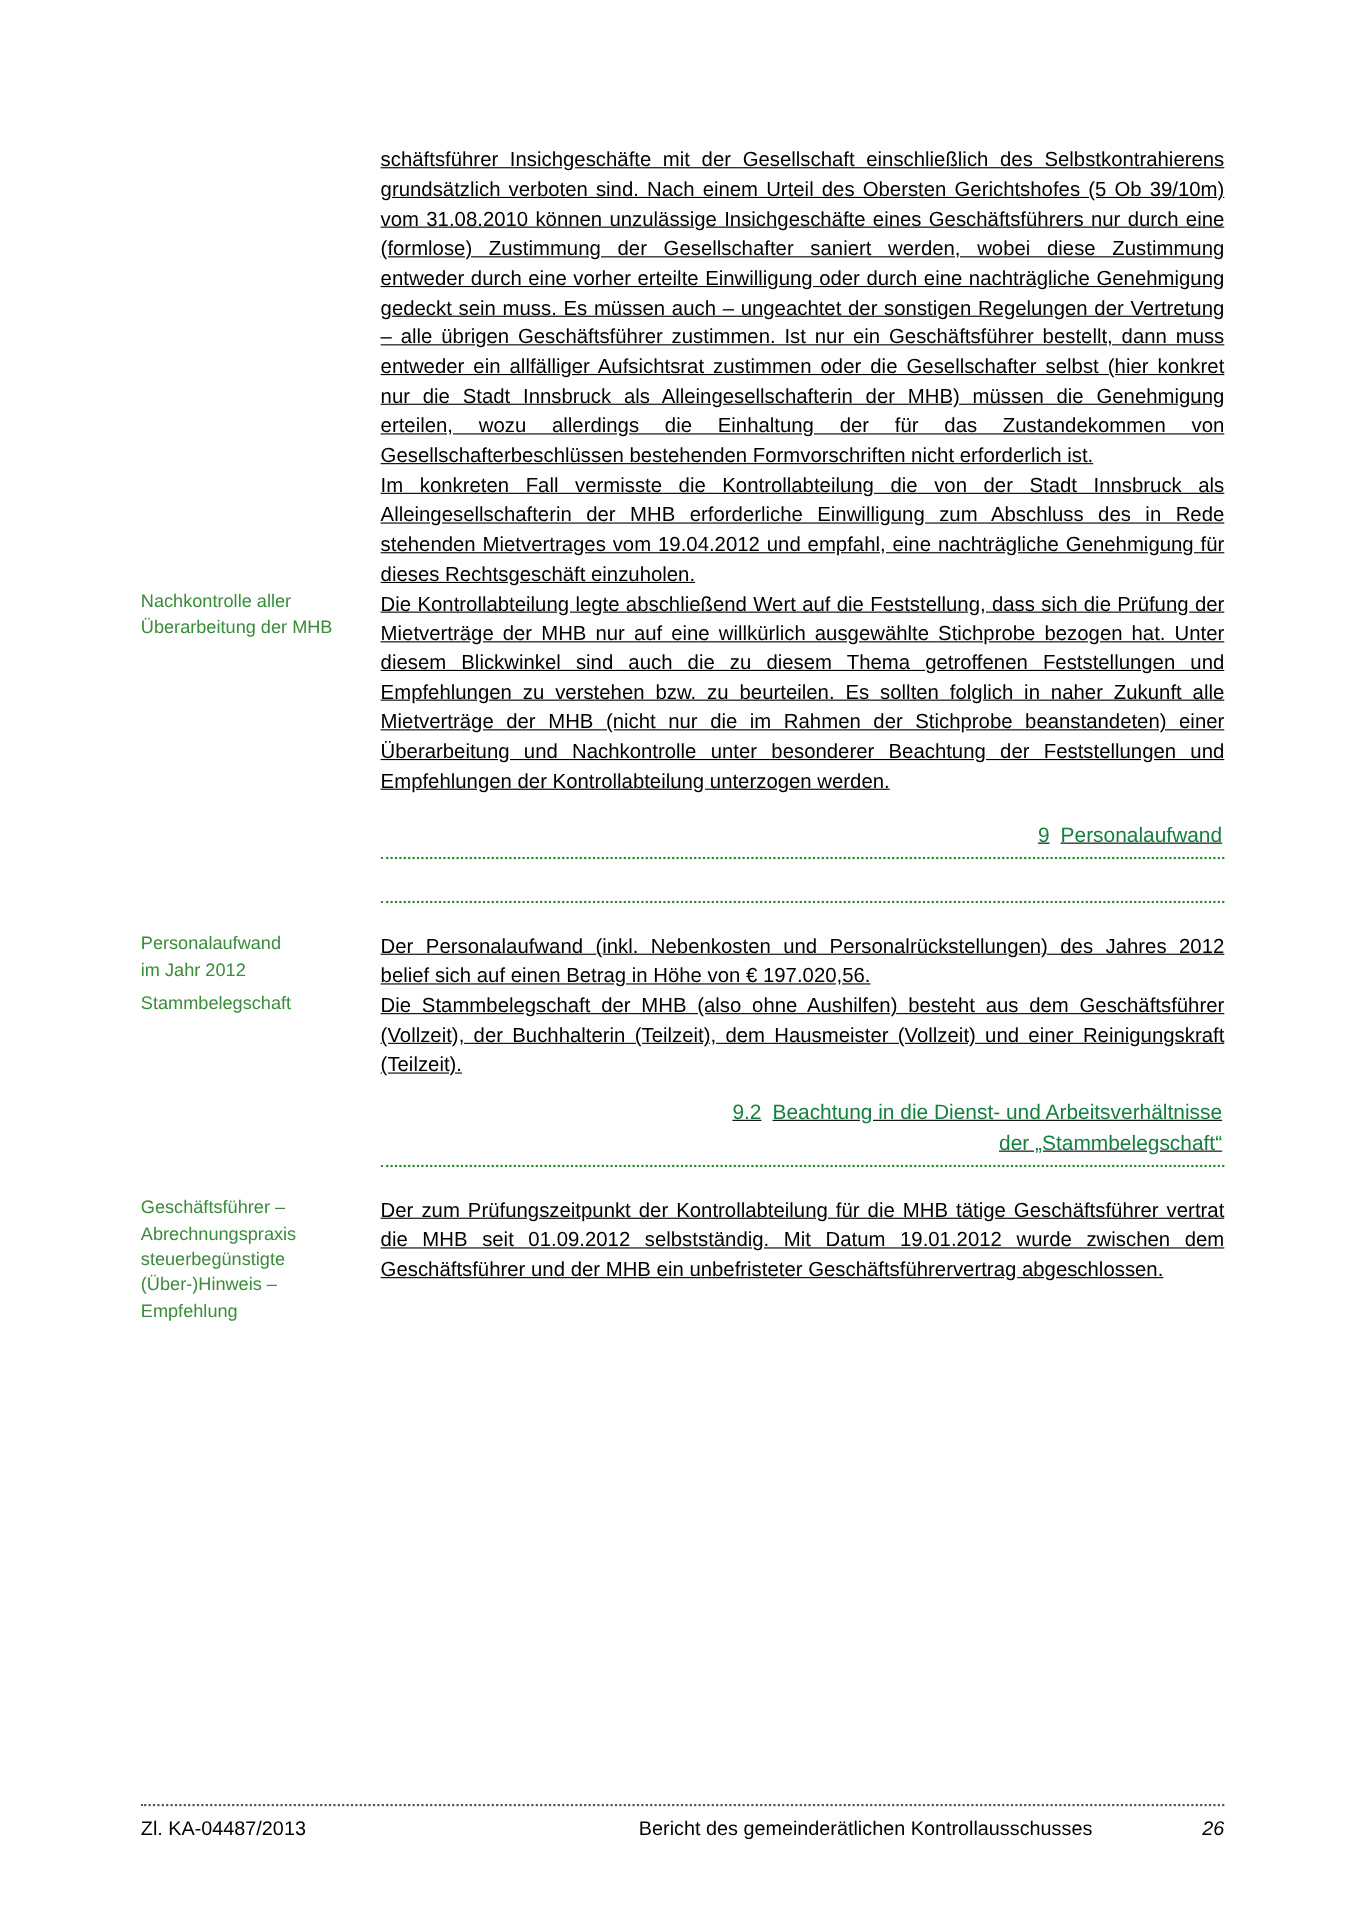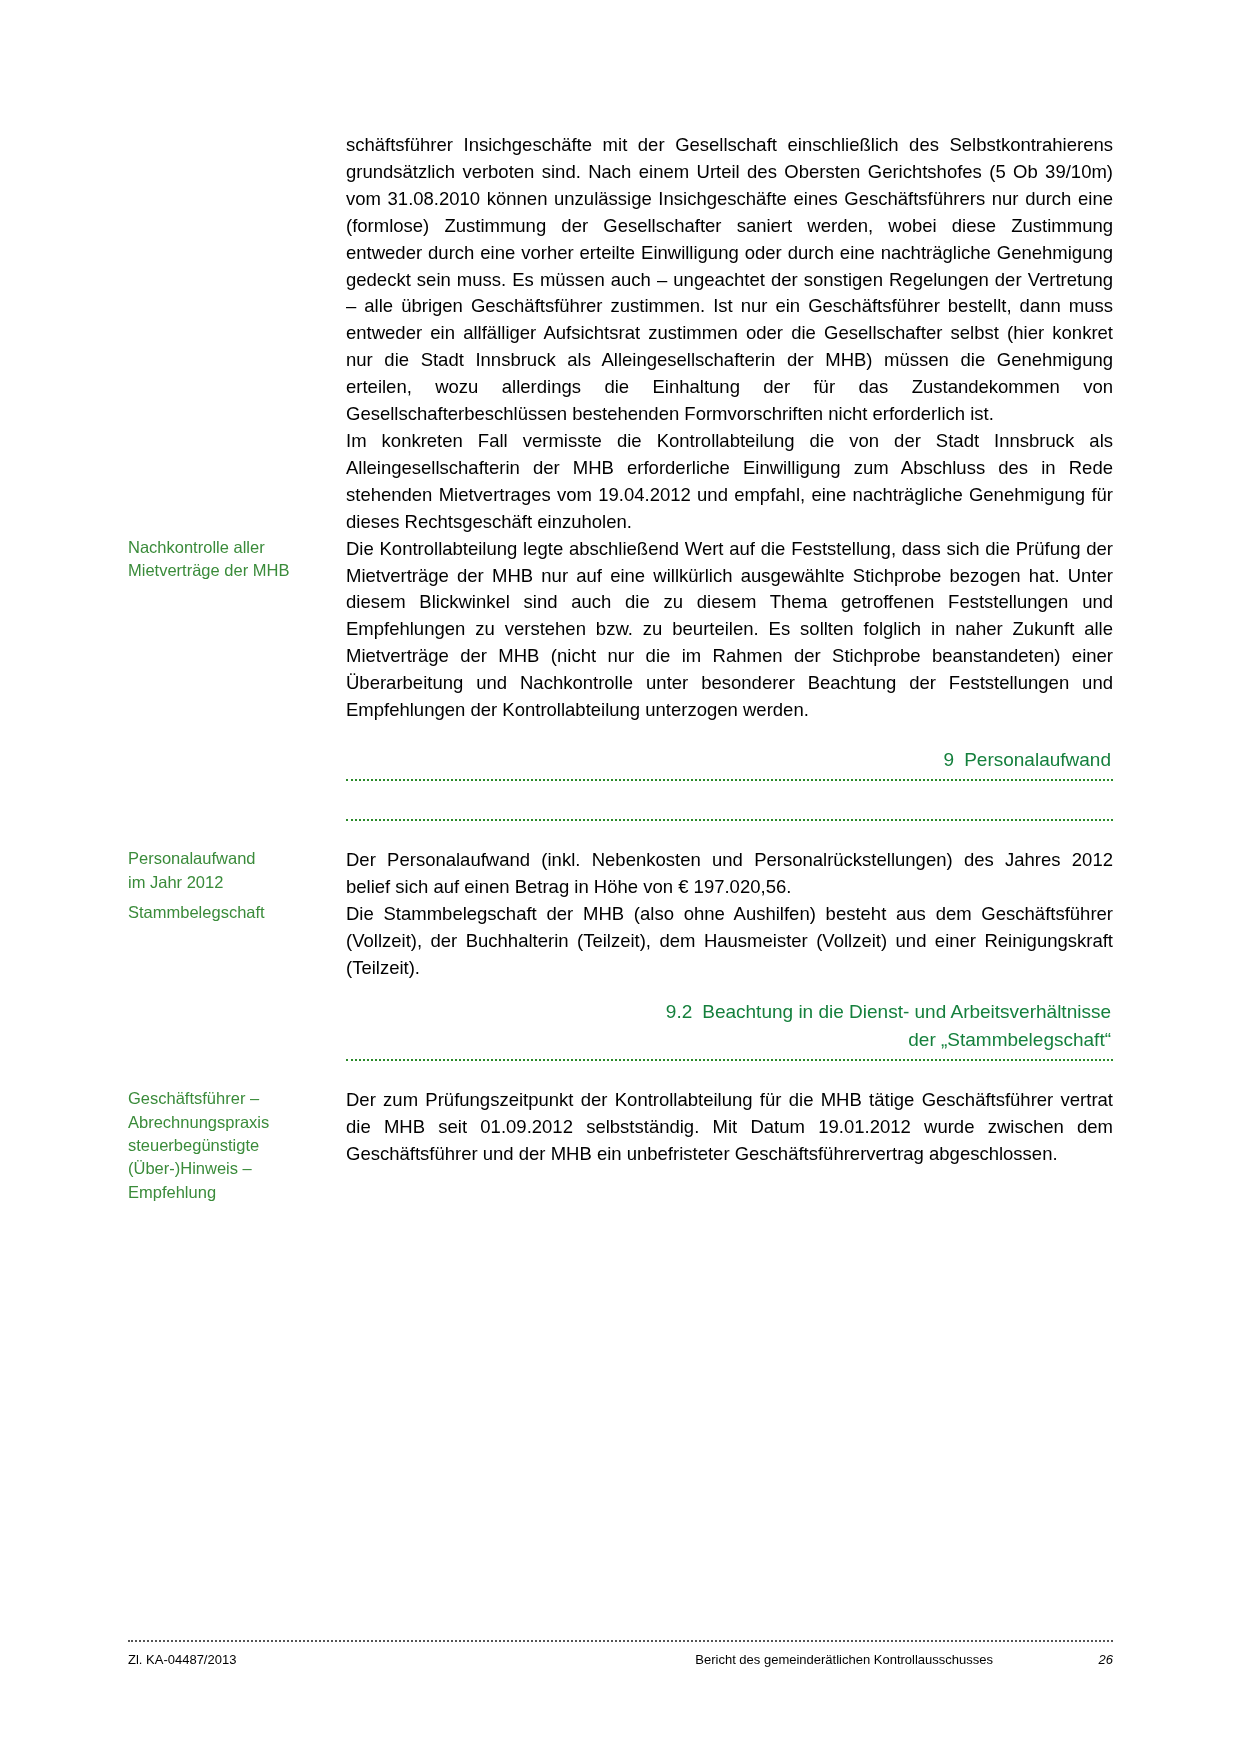--- a/index.html
+++ b/index.html
@@ -35,20 +35,21 @@
     flex: 0 0 218px;
     color: #3a8b3a;
     font-size: 16.5px;
     line-height: 1.42;
     padding-right: 12px;
     box-sizing: border-box;
   }
   .body-col {
     flex: 1 1 auto;
     width: 660px;
+    text-decoration: underline;
   }
   p.para {
     margin: 0 0 26px 0;
     font-size: 18.5px;
     line-height: 1.455;
     text-align: justify;
     text-justify: inter-word;
     color: #000;
   }
   p.para:last-child {
@@ -91,21 +92,21 @@
   }
   .footer-rule {
     border-bottom: 2px dotted #555;
     width: 100%;
     margin-bottom: 10px;
   }
   .footer-line {
     display: flex;
     justify-content: space-between;
     align-items: baseline;
-    font-size: 13px;
+    font-size: 18px;
     color: #000;
   }
   .footer-left { width: 300px; text-align: left; }
   .footer-center { flex: 1 1 auto; text-align: right; }
   .footer-right { width: 120px; text-align: right; font-style: italic; }
 </style>
 </head>
 <body>
 
 <div class="page">
@@ -120,21 +121,21 @@
     </div>
 
     <div class="row">
       <div class="margin-note"></div>
       <div class="body-col">
         <p class="para">Im konkreten Fall vermisste die Kontrollabteilung die von der Stadt Innsbruck als Alleingesellschafterin der MHB erforderliche Einwilligung zum Abschluss des in Rede stehenden Mietvertrages vom 19.04.2012 und empfahl, eine nachträgliche Genehmigung für dieses Rechtsgeschäft einzuholen.</p>
       </div>
     </div>
 
     <div class="row">
-      <div class="margin-note">Nachkontrolle aller Mietverträge der MHB</div>
+      <div class="margin-note">Nachkontrolle aller Überarbeitung der MHB</div>
       <div class="body-col">
         <p class="para">Die Kontrollabteilung legte abschließend Wert auf die Feststellung, dass sich die Prüfung der Mietverträge der MHB nur auf eine willkürlich ausgewählte Stichprobe bezogen hat. Unter diesem Blickwinkel sind auch die zu diesem Thema getroffenen Feststellungen und Empfehlungen zu verstehen bzw. zu beurteilen. Es sollten folglich in naher Zukunft alle Mietverträge der MHB (nicht nur die im Rahmen der Stichprobe beanstandeten) einer Überarbeitung und Nachkontrolle unter besonderer Beachtung der Feststellungen und Empfehlungen der Kontrollabteilung unterzogen werden.</p>
       </div>
     </div>
 
     <div class="spacer-16"></div>
 
     <div class="heading-row">
       <div class="margin-note"></div>
       <div class="body-col heading-block">

